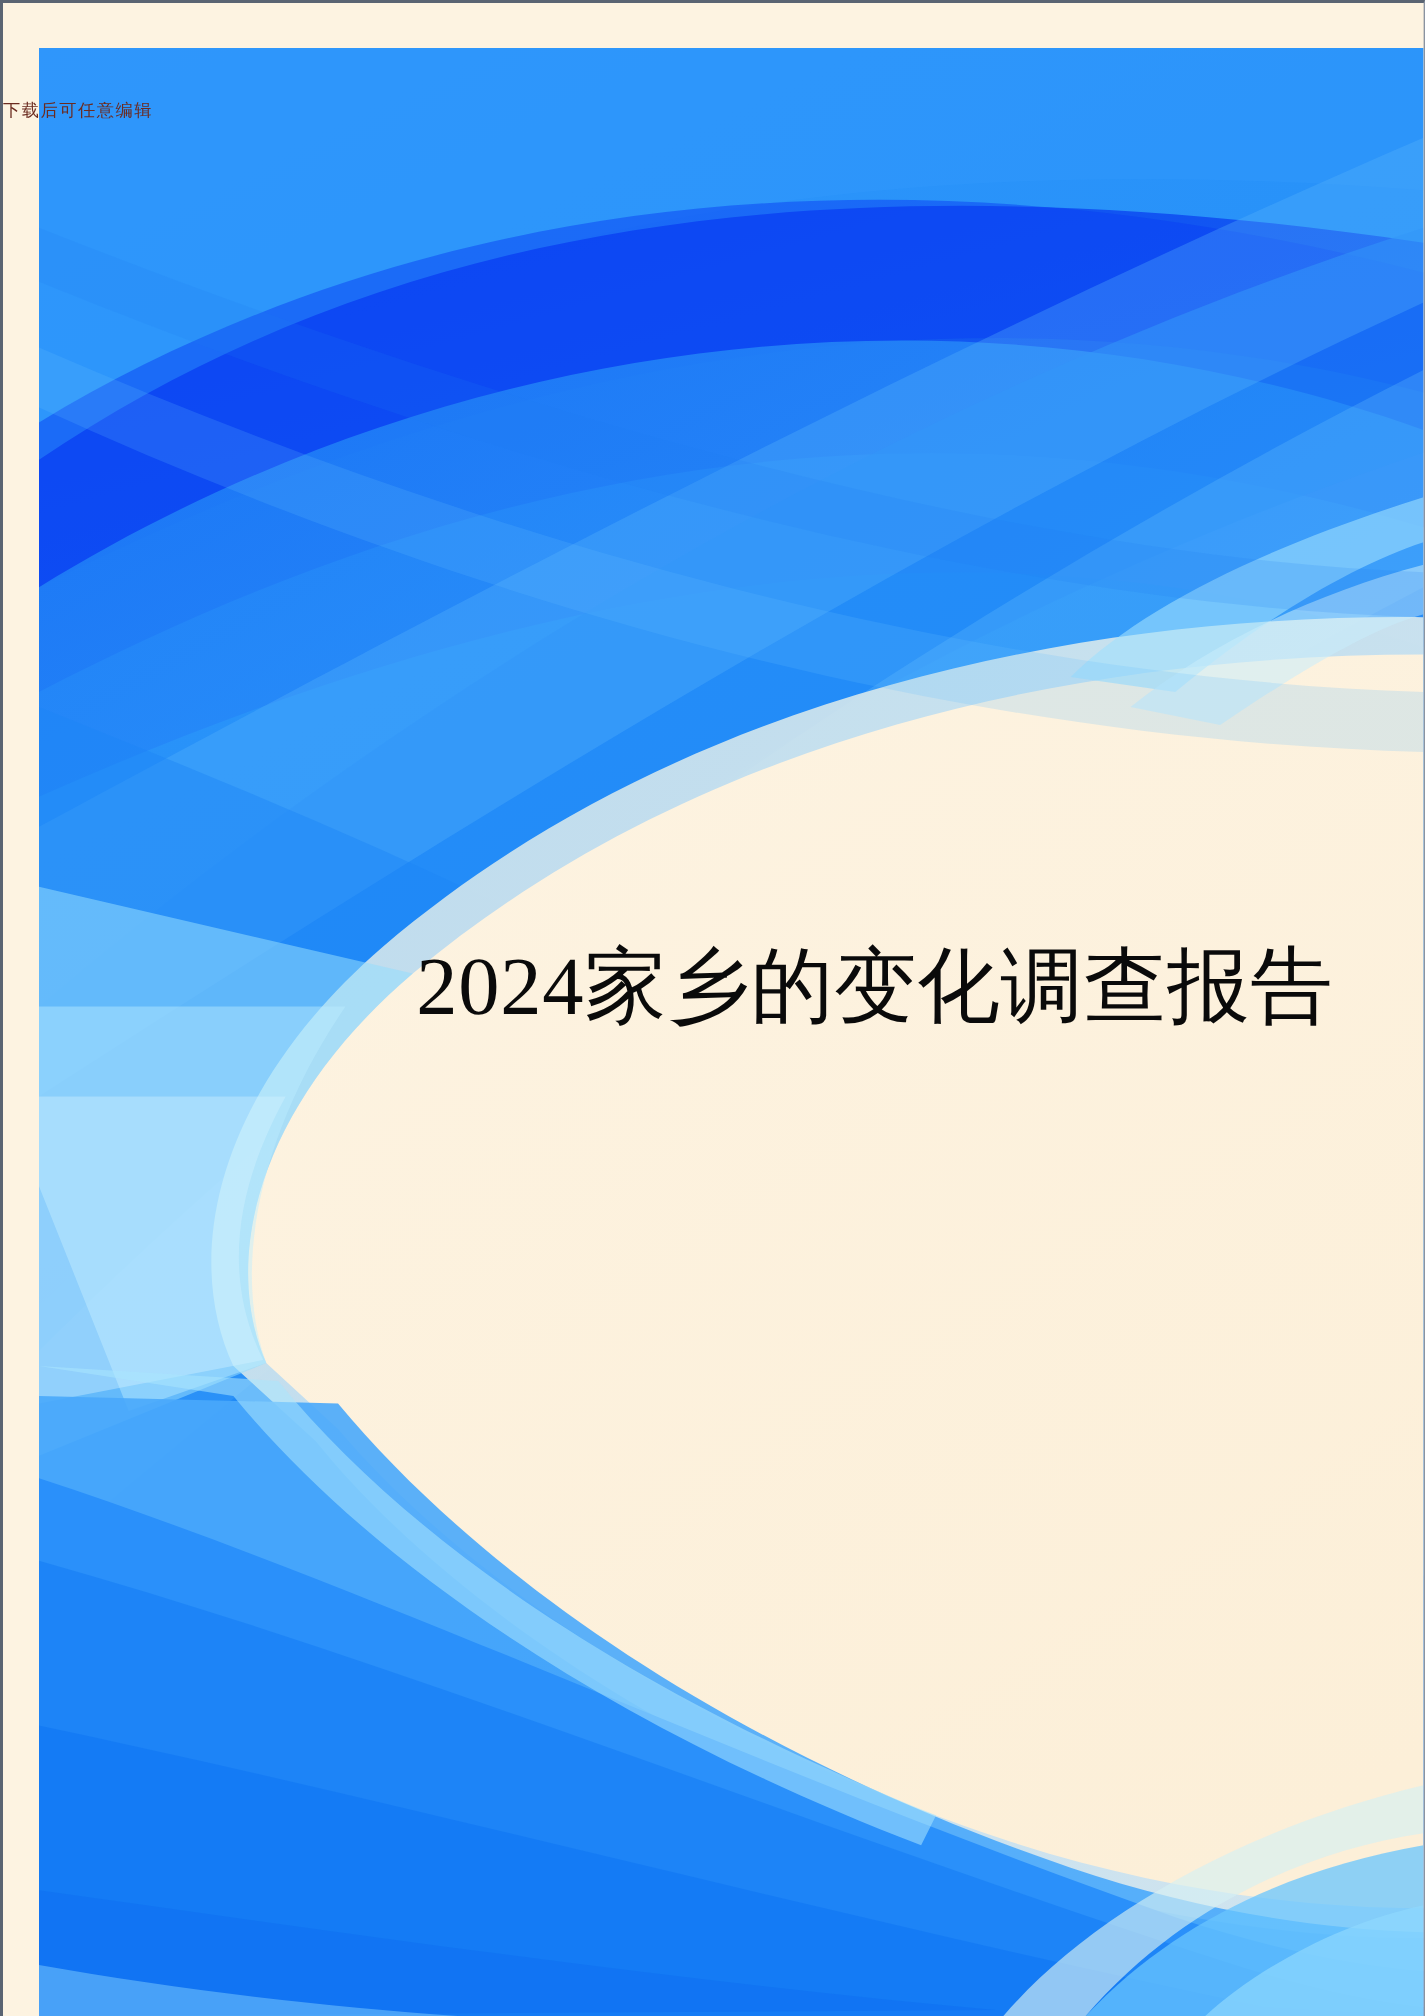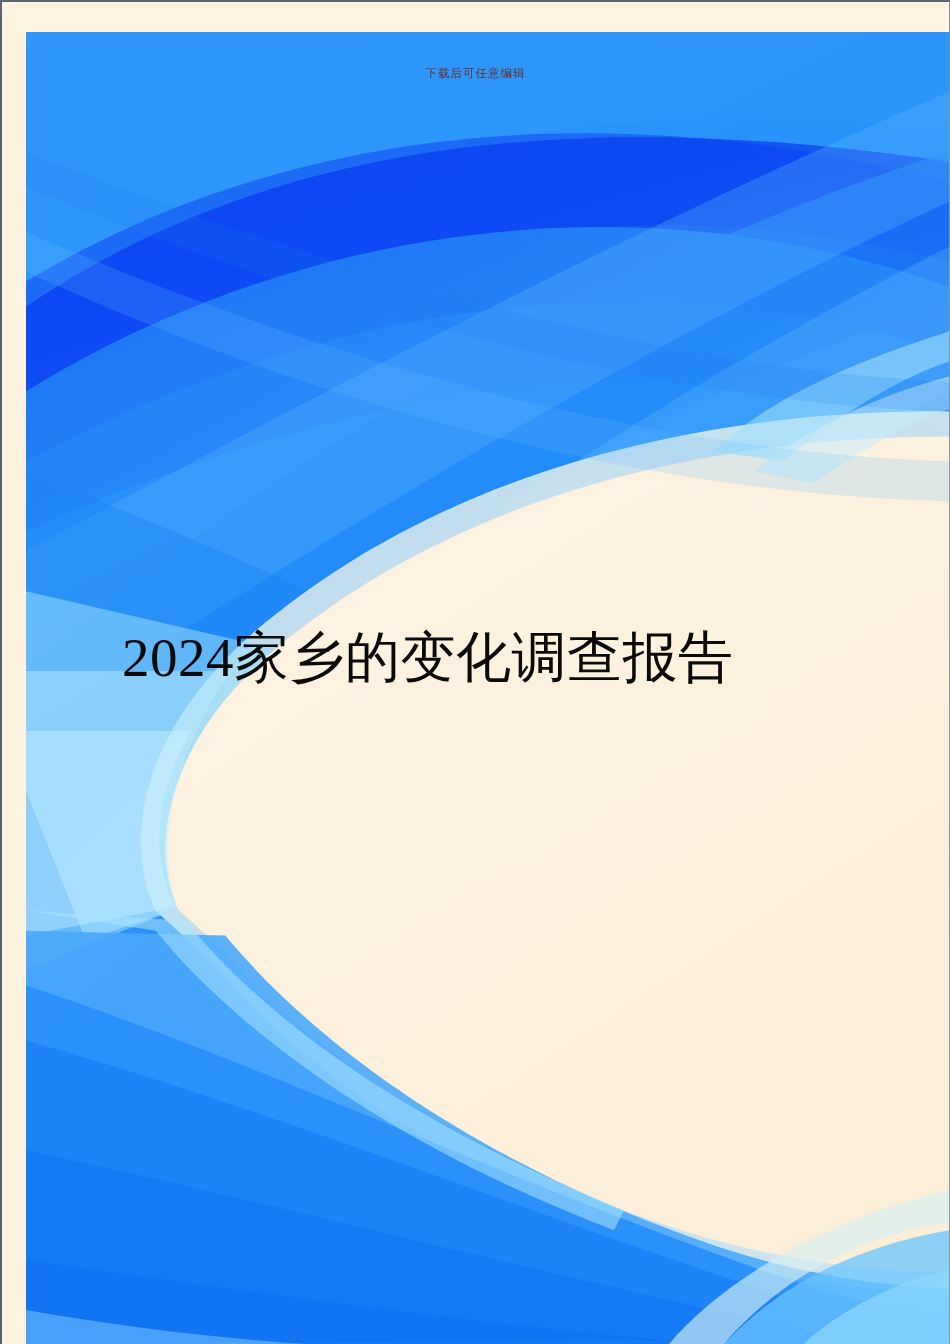--- a/index.html
+++ b/index.html
@@ -46,37 +46,37 @@
     width: 100%;
     height: 100%;
   }
 
   
   #notice {
     position: absolute;
     left: 0;
     right: 0;
     top: 64px;
-    text-align: center;
+    text-align: left;
     font-family: "DejaVu Sans", "Liberation Sans", sans-serif;
     font-size: 11.5px;
     letter-spacing: 1px;
     color: #6b2b20;
     z-index: 40;
     user-select: none;
   }
 
   
   #title-block {
     position: absolute;
     left: 120px;
     right: 60px;
     top: 620px;
     z-index: 40;
-    text-align: left;
+    text-align: right;
     color: #0a0a0a;
     font-family: "Liberation Serif", "DejaVu Serif", serif;
     font-size: 55px;
     line-height: 1.32;
     font-weight: 400;
     letter-spacing: 0.5px;
   }
   #title-line-1 { display: block; white-space: nowrap; }
   #title-line-2 { display: block; }
 </style>

